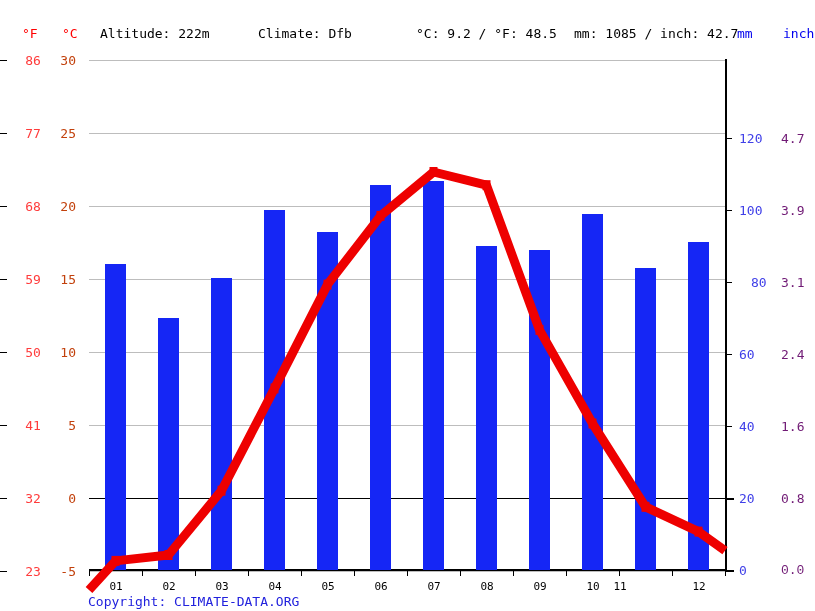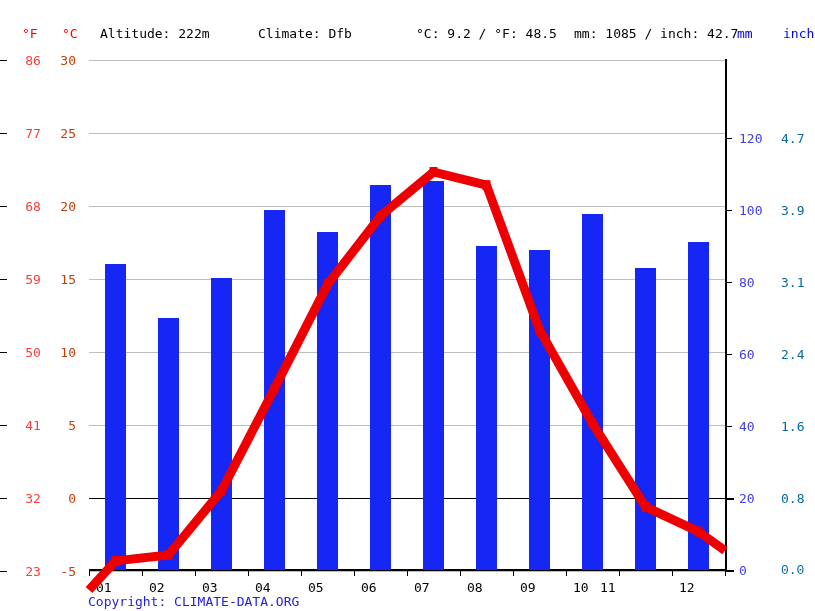--- a/index.html
+++ b/index.html
@@ -41,21 +41,21 @@
 
   .axis-label {
     position: absolute;
     font-size: 13px;
     line-height: 13px;
     white-space: nowrap;
   }
   .axis-f { color: #ff3b3b; text-align: center; width: 26px; left: 20px; }
   .axis-c { color: #c2410c; text-align: right; width: 22px; left: 54px; }
   .axis-mm { color: #4040e8; text-align: left; left: 739px; }
-  .axis-in { color: #0369a1; text-align: left; left: 781px; }
+  .axis-in { color: #701a75; text-align: left; left: 781px; }
 
   .gridline {
     position: absolute;
     left: 89px;
     width: 636px;
     height: 1px;
     background: #bdbdbd;
   }
   .gridline.zero { background: #000000; }
 
@@ -94,21 +94,22 @@
 
   .bar {
     position: absolute;
     width: 21px;
     background: #1526f5;
   }
   .month-label {
     position: absolute;
     top: 580px;
     width: 40px;
-    font-size: 13px;
+    text-align: center;
+    font-size: 11px;
     color: #000000;
   }
   #temp-line-svg {
     position: absolute;
     left: 0;
     top: 0;
     width: 815px;
     height: 611px;
     pointer-events: none;
   }
@@ -168,21 +169,21 @@
       <div class="tick" style="top: 571px;"></div>
       <div class="axis-label axis-f" style="top: 565px;">23</div>
       <div class="axis-label axis-c" style="top: 565px;">-5</div>
       <div class="tick tick-right" style="top: 138px;"></div>
       <div class="axis-label axis-mm" style="top: 132px;">120</div>
       <div class="axis-label axis-in" style="top: 132px;">4.7</div>
       <div class="tick tick-right" style="top: 210px;"></div>
       <div class="axis-label axis-mm" style="top: 204px;">100</div>
       <div class="axis-label axis-in" style="top: 204px;">3.9</div>
       <div class="tick tick-right" style="top: 282px;"></div>
-      <div class="axis-label axis-mm" style="top: 276px;">80</div>
+      <div class="axis-label axis-mm" style="top: 276px; margin-left: 12px;">80</div>
       <div class="axis-label axis-in" style="top: 276px;">3.1</div>
       <div class="tick tick-right" style="top: 354px;"></div>
       <div class="axis-label axis-mm" style="top: 348px;">60</div>
       <div class="axis-label axis-in" style="top: 348px;">2.4</div>
       <div class="tick tick-right" style="top: 426px;"></div>
       <div class="axis-label axis-mm" style="top: 420px;">40</div>
       <div class="axis-label axis-in" style="top: 420px;">1.6</div>
       <div class="tick tick-right big" style="top: 498px;"></div>
       <div class="axis-label axis-mm" style="top: 492px;">20</div>
       <div class="axis-label axis-in" style="top: 492px;">0.8</div>

